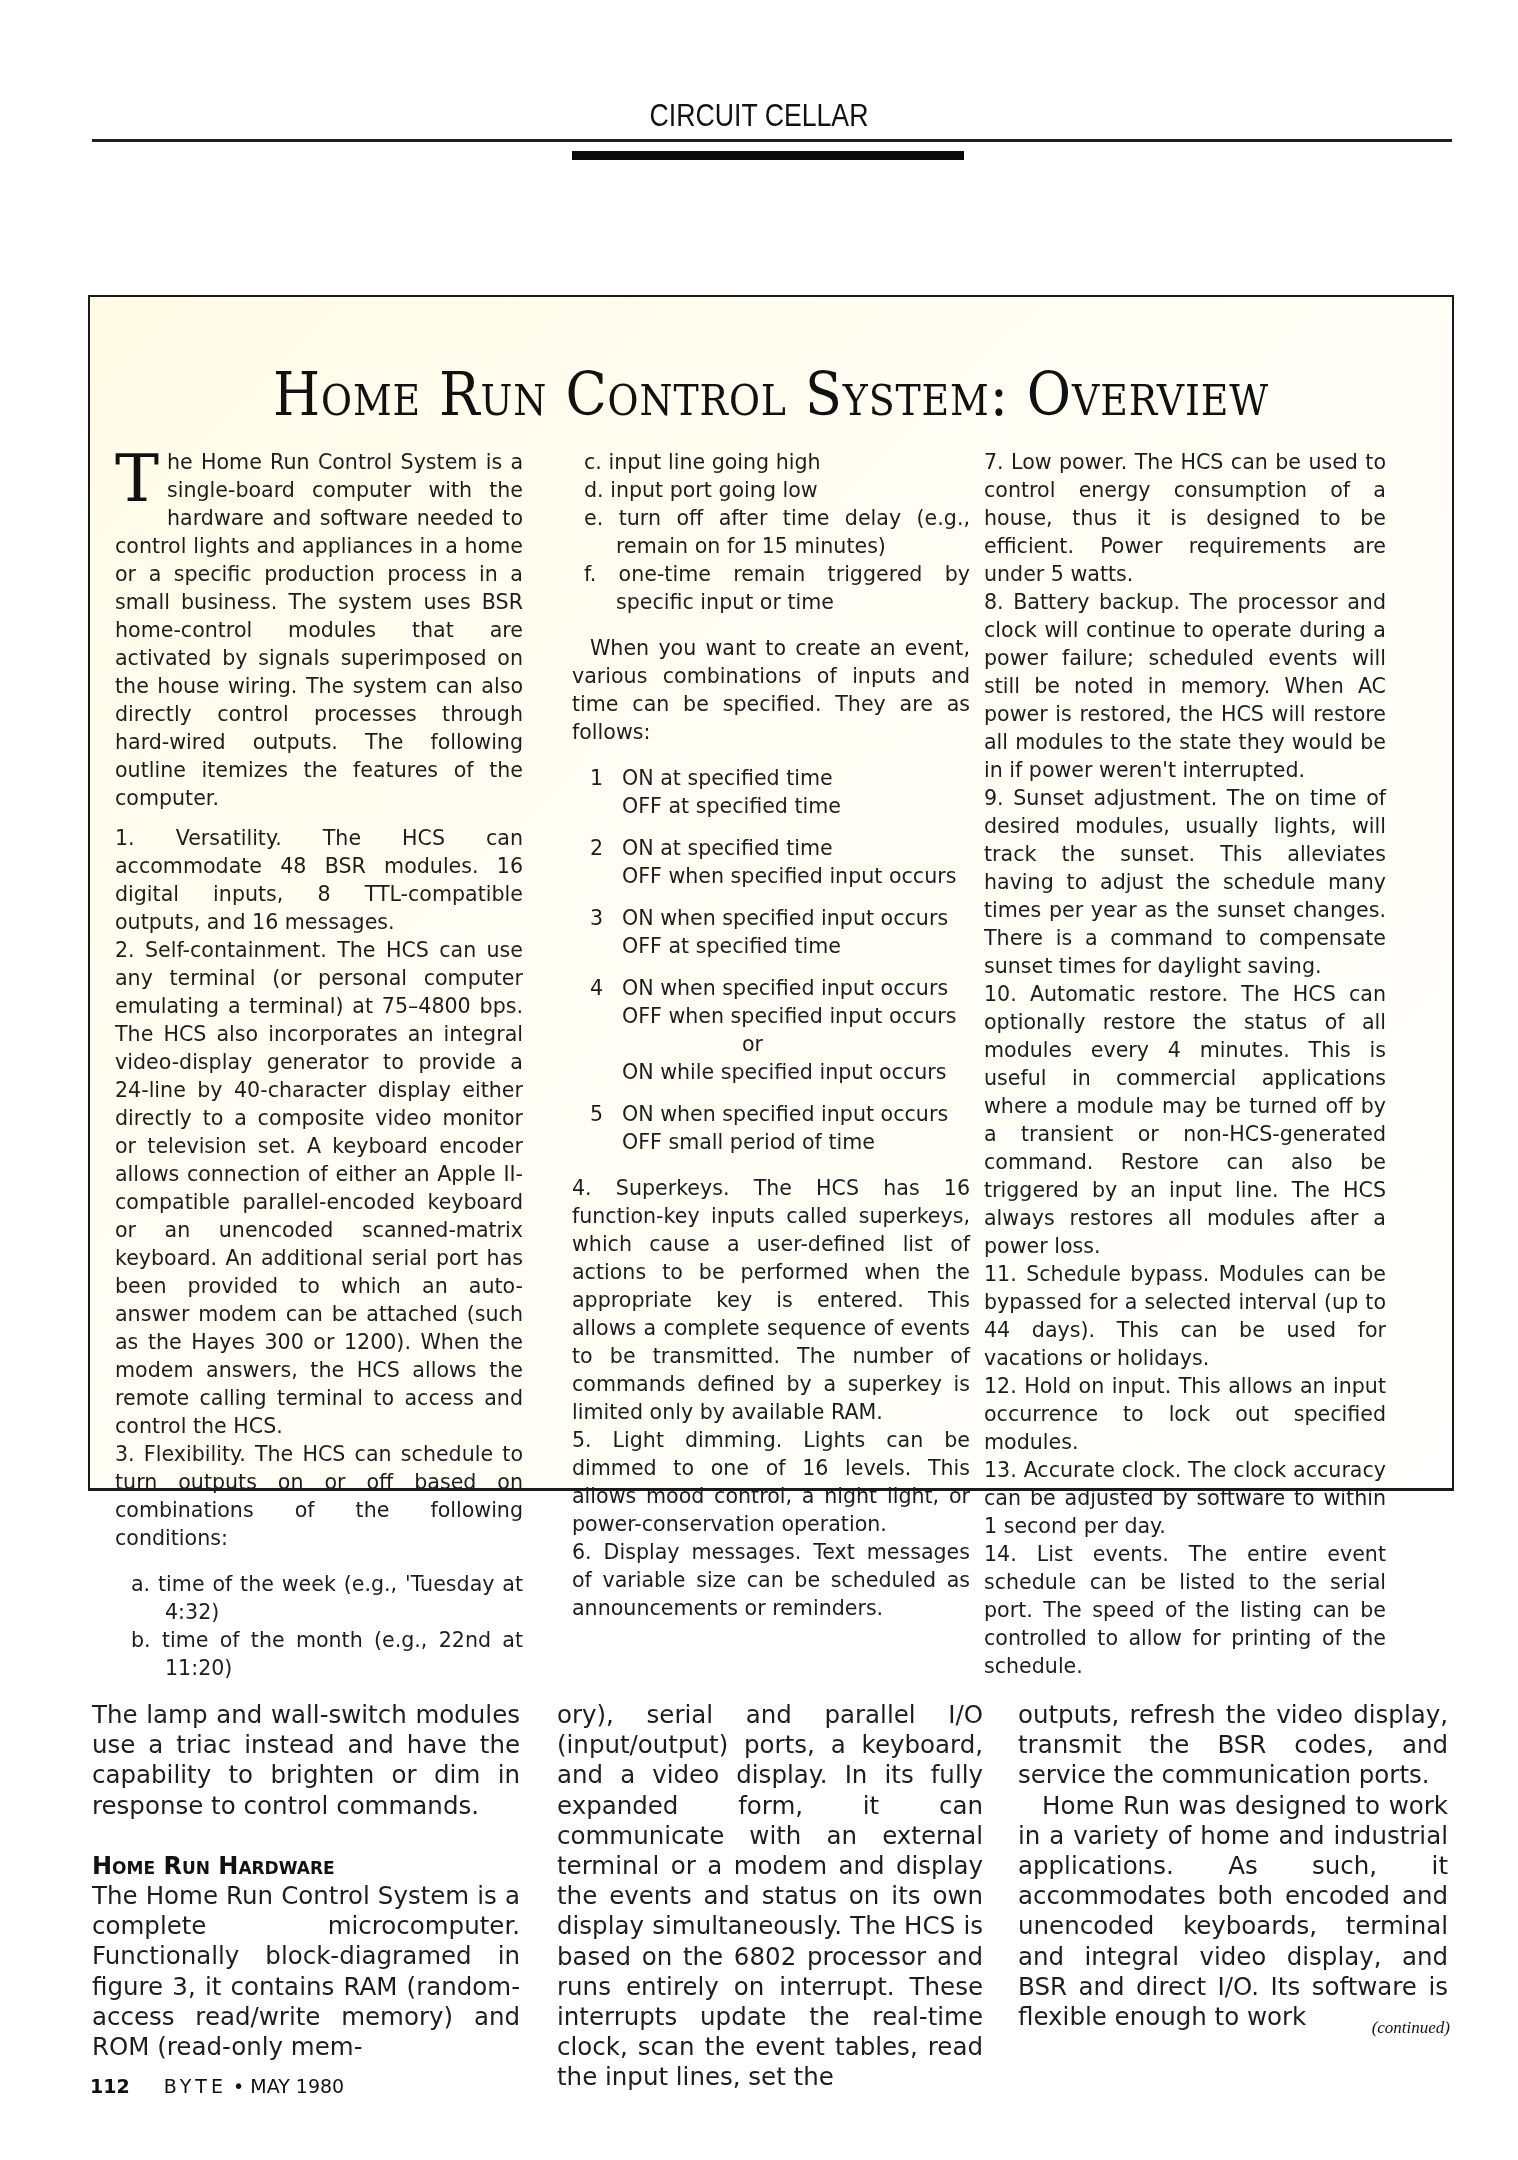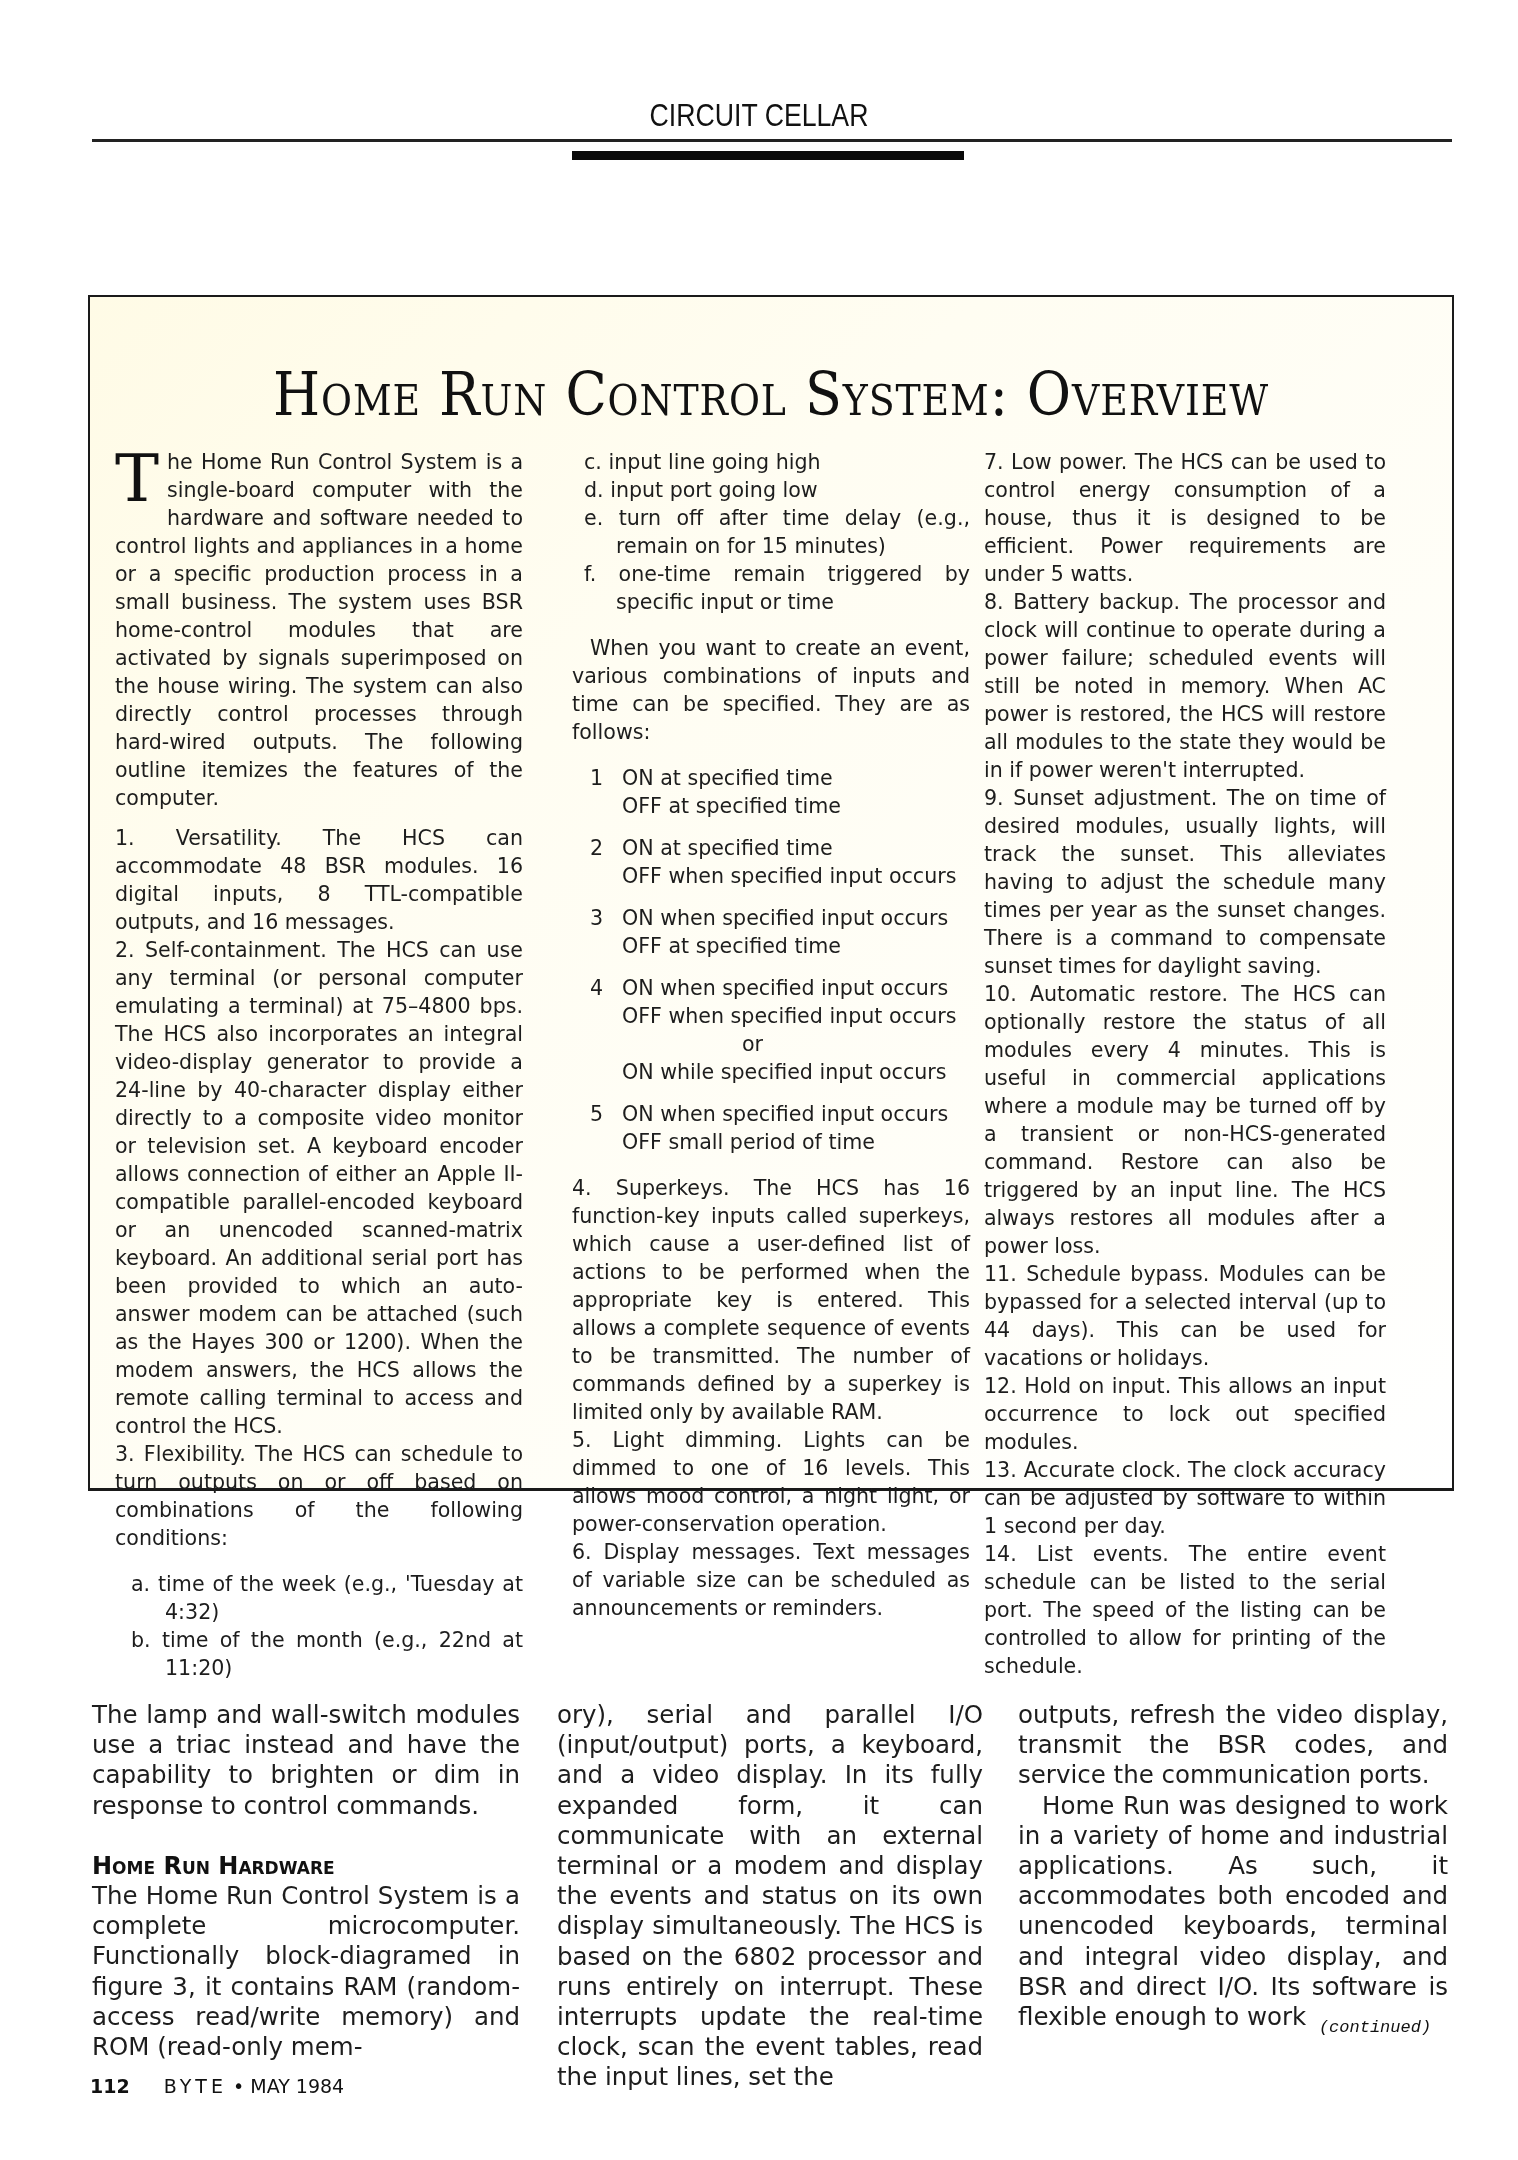--- a/index.html
+++ b/index.html
@@ -51,22 +51,22 @@
     .body-col { position: absolute; top: 1700px; font-size: 24.5px; line-height: 30.2px; color: #1d1d1d; }
     .body-col p { margin: 0; text-align: justify; }
     .bcol1 { left: 92px; width: 428px; }
     .bcol2 { left: 557px; width: 426px; }
     .bcol3 { left: 1018px; width: 430px; }
     .subhead {
       font-family: "DejaVu Sans", sans-serif; font-weight: bold; font-size: 24px;
       font-variant: small-caps; margin: 30px 0 0 0; color: #111;
     }
     .continued {
-      position: absolute; left: 1300px; width: 150px; top: 2018px; text-align: center;
-      font-family: Liberation Mono, monospace; font-style: italic; font-size: 17px; color: #111;
+      position: absolute; left: 1300px; width: 150px; top: 2018px; text-align: right;
+      font-family: Liberation Serif, serif; font-style: italic; font-size: 17px; color: #111;
     }
     .folio {
       position: absolute; left: 90px; top: 2075px; font-size: 19px; color: #111;
     }
     .folio .pg { font-weight: bold; margin-right: 28px; }
     .folio .mag { letter-spacing: 4px; }
   </style>
 </head>
 <body>
 
@@ -169,14 +169,14 @@
 <div class="body-col bcol3">
   <p>outputs, refresh the video display, transmit the BSR codes, and service the communication ports.</p>
   <p class="indent-para" style="text-indent:24px">Home Run was designed to work in a variety of home and industrial applications. As such, it accommodates both encoded and unencoded keyboards, terminal and integral video display, and BSR and direct I/O. Its software is flexible enough to work</p>
 </div>
 <div class="continued">(continued)</div>
 
 <div class="folio">
   <span class="pg">112</span>
   <span class="mag">BYTE</span>
   <span>•</span>
-  <span>MAY 1984</span>
+  <span>MAY 1980</span>
 </div>
 
 </body></html>

